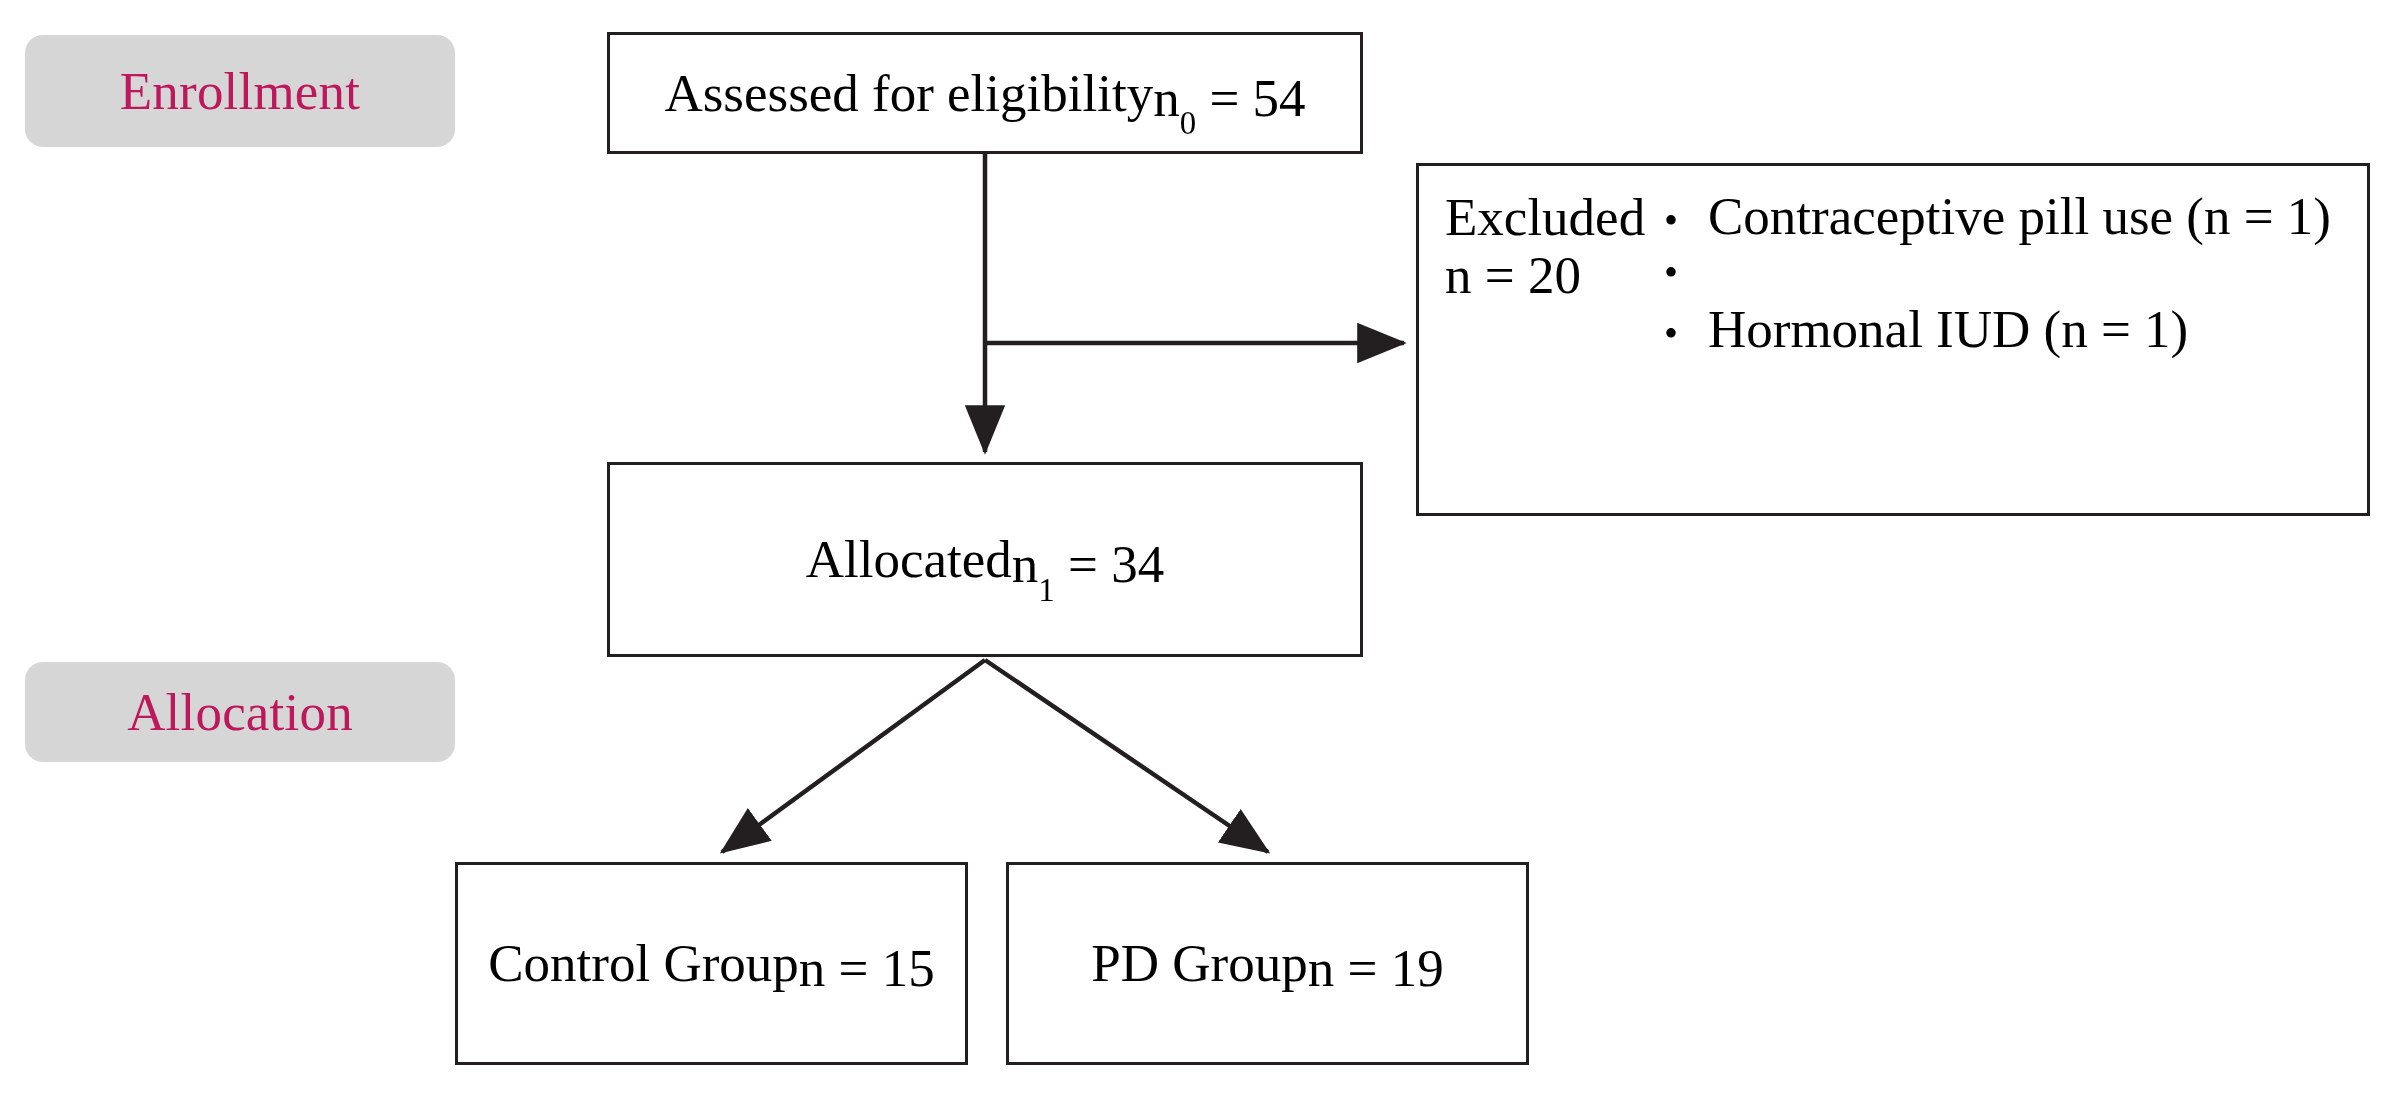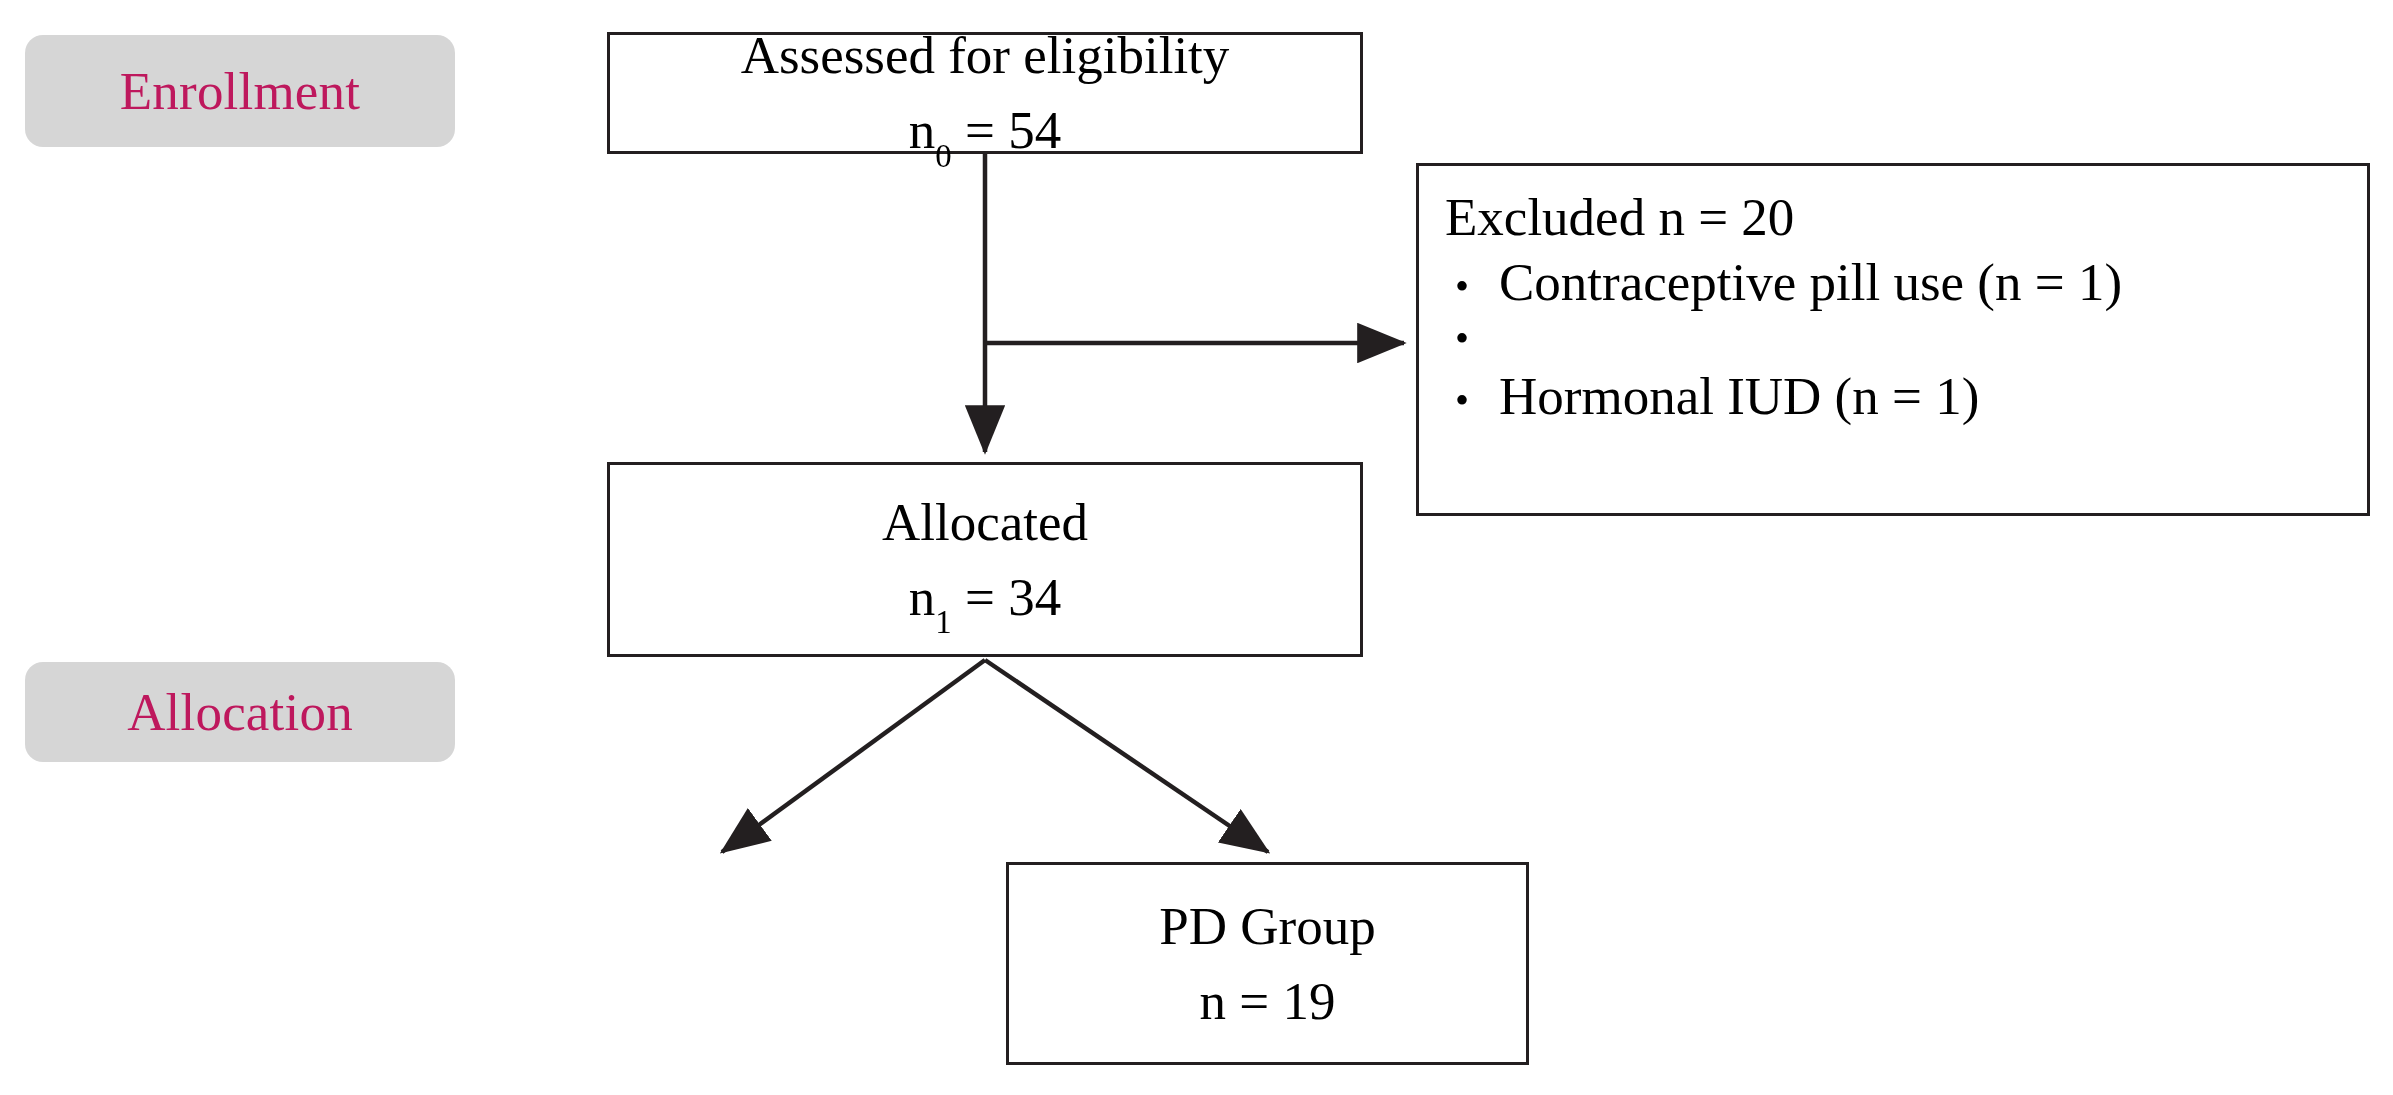--- a/index.html
+++ b/index.html
@@ -34,21 +34,21 @@
   #stage-enrollment { left: 25px;  top: 35px;  width: 430px; height: 112px; }
   #stage-allocation { left: 25px;  top: 662px; width: 430px; height: 100px; }
 
   
   .flow-box {
     position: absolute;
     background: #ffffff;
     border: 3px solid #231f20;
     box-sizing: border-box;
     display: flex;
-    flex-direction: column;
+    flex-direction: row;
     align-items: center;
     justify-content: center;
     font-size: 53px;
     line-height: 1.22;
     color: #000000;
   }
   .flow-box .line { white-space: nowrap; }
   .flow-box .line + .line { margin-top: 10px; text-align: right; }
 
   #box-assessed  { left: 607px;  top: 32px;  width: 756px; height: 122px; }
@@ -161,19 +161,23 @@
         <span>Hormonal IUD (n = 1)</span>
       </li>
     </ul>
   </div>
 
   <div class="flow-box" id="box-allocated">
     <div class="line">Allocated</div>
     <div class="line"><span>n</span><span class="sub">1</span><span> = </span><span>34</span></div>
   </div>
 
+  <div class="flow-box" id="box-control">
+    <div class="line">Control Group</div>
+    <div class="line">n = 15</div>
+  </div>
 
   <div class="flow-box" id="box-pd">
     <div class="line">PD Group</div>
     <div class="line">n = 19</div>
   </div>
 
 </div>
 
 </body></html>

